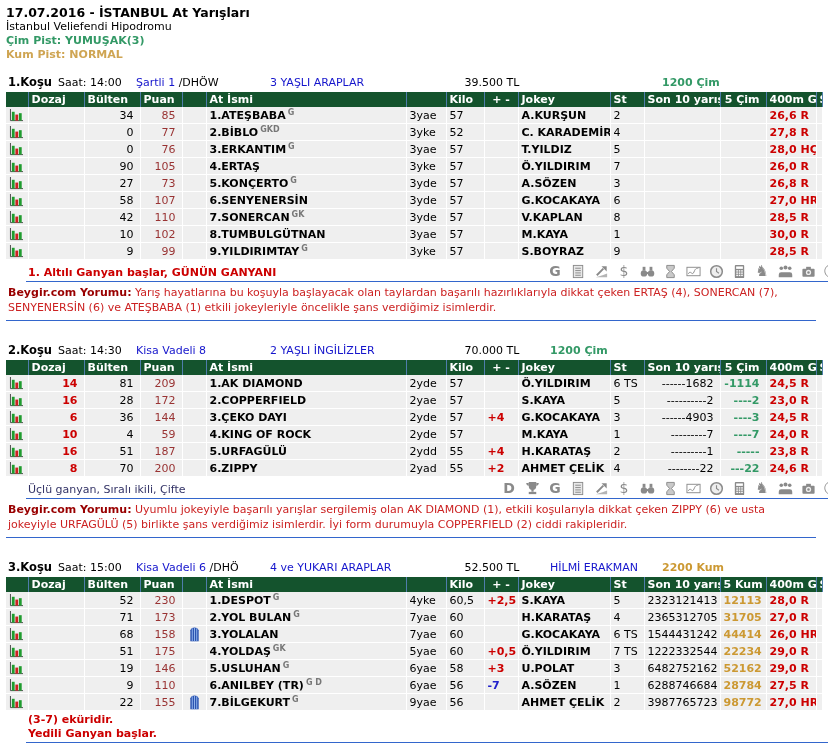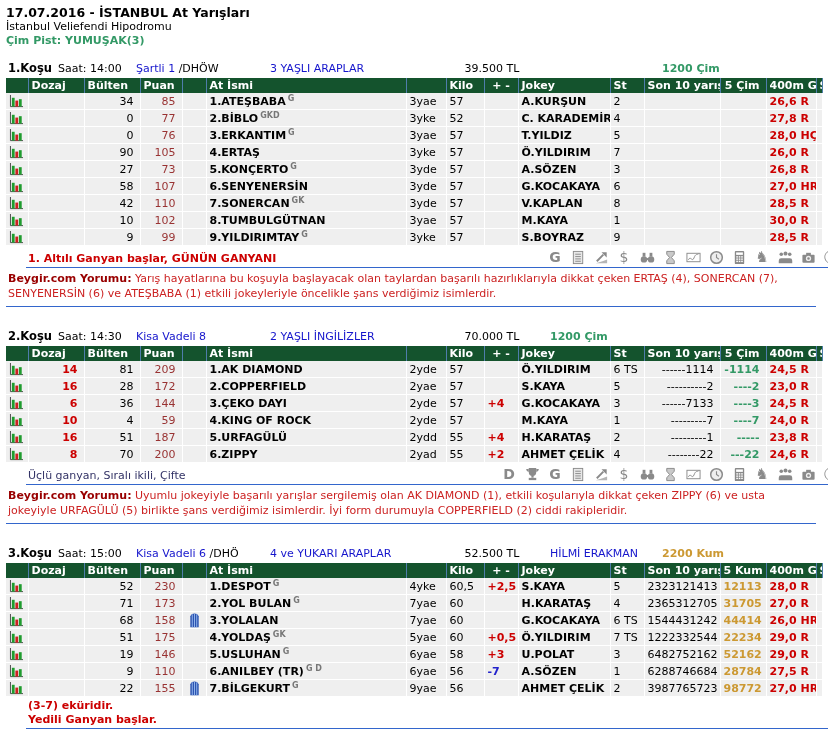--- a/index.html
+++ b/index.html
@@ -63,20 +63,21 @@
 </style>
 </head>
 <body>
 
 <div class="page">
 
   <div class="ph">
     <div class="ph-title">17.07.2016 - İSTANBUL At Yarışları</div>
     <div>İstanbul Veliefendi Hipodromu</div>
     <div class="ph-grass">Çim Pist: YUMUŞAK(3)</div>
+    <div class="ph-sand">Kum Pist: NORMAL</div>
   </div>
 
   <section class="race surface-grass">
     <div class="race-head">
       <span class="rh-num">1.Koşu</span>
       <span class="rh-saat">Saat: 14:00</span>
       <span class="rh-cond"><a>Şartli 1</a><span> /DHÖW</span></span>
       <span class="rh-group"><a>3 YAŞLI ARAPLAR</a></span>
       <span class="rh-prize">39.500 TL</span>
       <span class="rh-sponsor"><a></a></span>
@@ -454,21 +455,21 @@
             <td class="c-dozaj r">14</td>
             <td class="r">81</td>
             <td class="c-puan r">209</td>
             <td class="c-silks"></td>
             <td class="c-horse"><b>1.AK DIAMOND</b></td>
             <td>2yde</td>
             <td>57</td>
             <td></td>
             <td class="c-jokey">Ö.YILDIRIM</td>
             <td>6 TS</td>
-            <td class="r">------1114</td>
+            <td class="r">------1682</td>
             <td class="c-five r">-1114</td>
             <td class="c-g400">24,5 R</td>
             <td></td>
           </tr>
           <tr>
             <td class="c-graph">
               <svg viewBox="0 0 16 14">
                 <path d="M1.5 0v12.5H15" stroke="#444" fill="none"></path>
                 <rect x="3" y="3" width="3" height="9.5" fill="#1f9c2e"></rect>
                 <rect x="6.8" y="6" width="3" height="6.5" fill="#cc2222"></rect>
@@ -502,21 +503,21 @@
             <td class="c-dozaj r">6</td>
             <td class="r">36</td>
             <td class="c-puan r">144</td>
             <td class="c-silks"></td>
             <td class="c-horse"><b>3.ÇEKO DAYI</b></td>
             <td>2yde</td>
             <td>57</td>
             <td><span class="pos">+4</span></td>
             <td class="c-jokey">G.KOCAKAYA</td>
             <td>3</td>
-            <td class="r">------7133</td>
+            <td class="r">------4903</td>
             <td class="c-five r">----3</td>
             <td class="c-g400">24,5 R</td>
             <td></td>
           </tr>
           <tr>
             <td class="c-graph">
               <svg viewBox="0 0 16 14">
                 <path d="M1.5 0v12.5H15" stroke="#444" fill="none"></path>
                 <rect x="3" y="3" width="3" height="9.5" fill="#1f9c2e"></rect>
                 <rect x="6.8" y="6" width="3" height="6.5" fill="#cc2222"></rect>

